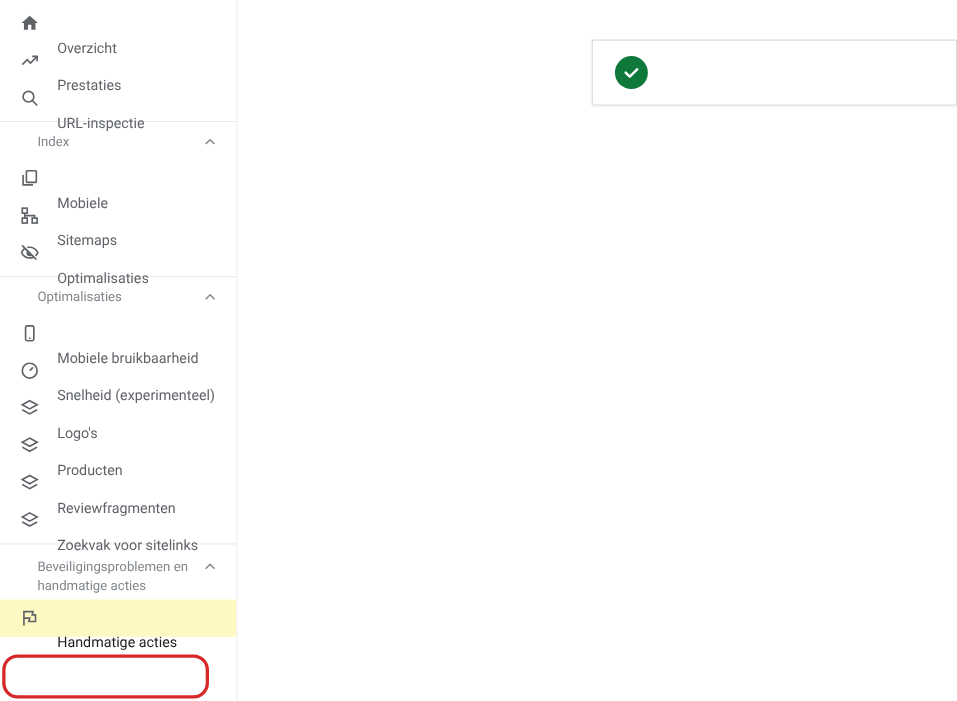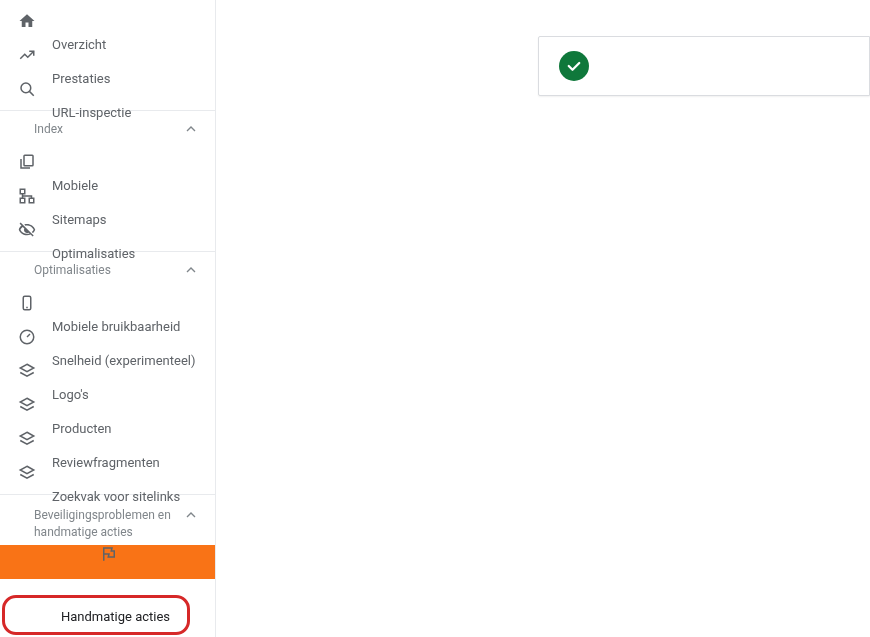--- a/index.html
+++ b/index.html
@@ -28,23 +28,22 @@
 
   .nav-item {
     display: flex;
     align-items: center;
     height: 34px;
     padding-left: 16px;
     cursor: pointer;
     color:#5f6368;
   }
   .nav-item.selected {
-    background:#f97316;
+    background:#fef9c3;
     color:#202124;
-    flex-direction:column;
   }
   .nav-item .icon {
     width: 22px;
     display:flex;
     align-items:center;
     justify-content:center;
     margin-right:14px;
     color:#5f6368;
   }
   .nav-item .label {

